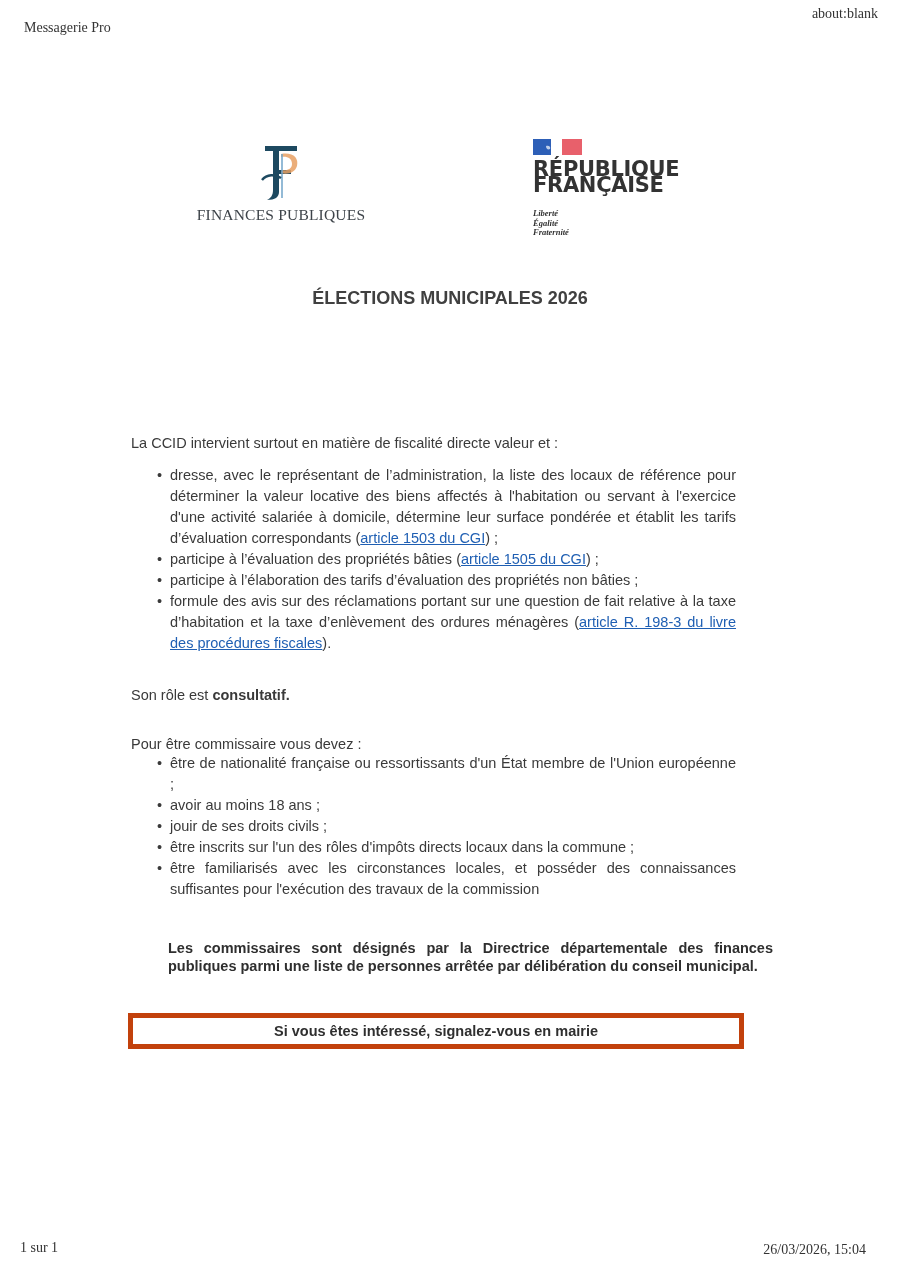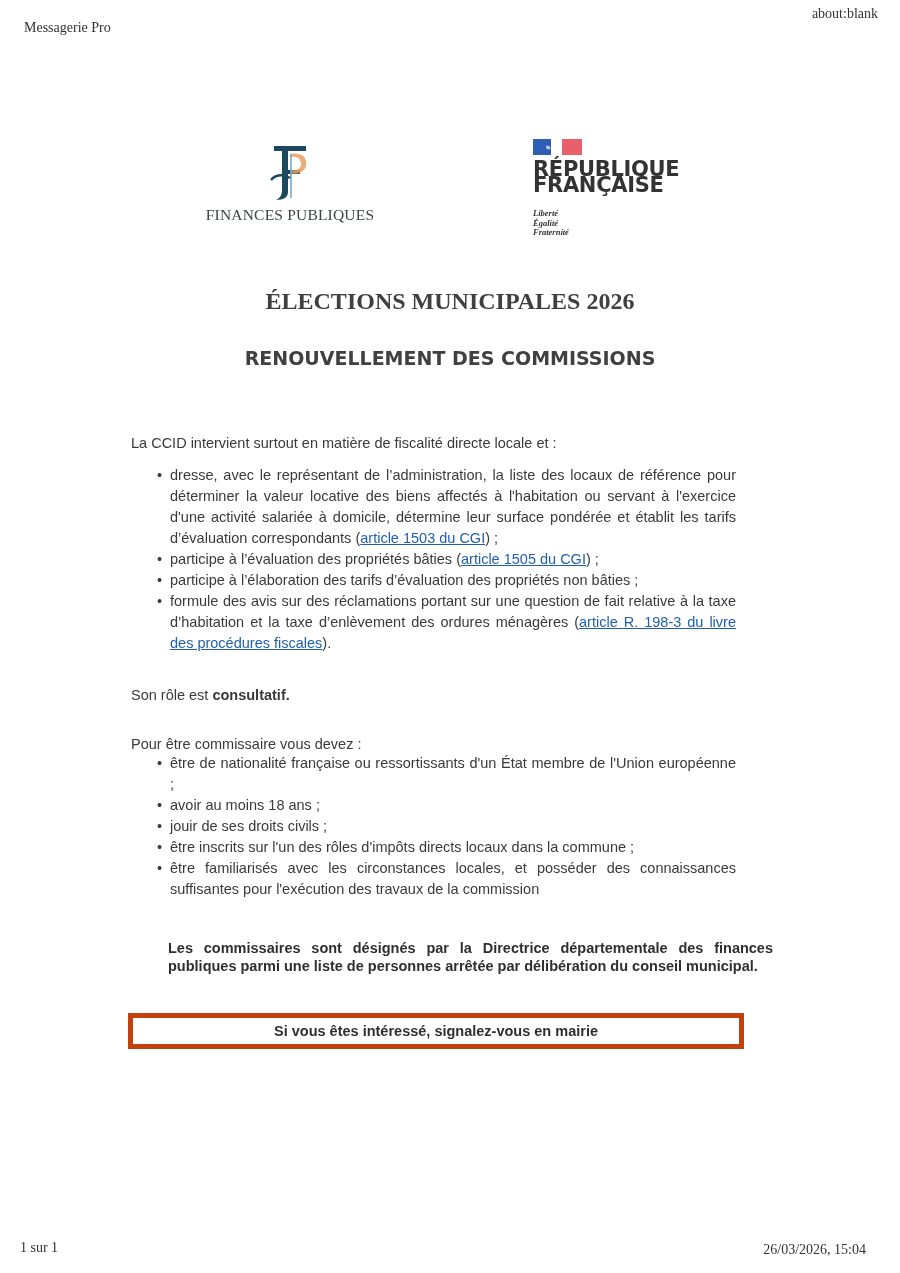--- a/index.html
+++ b/index.html
@@ -10,41 +10,41 @@
   .print-hdr, .print-ftr {
     position: absolute; font-family: "Liberation Serif", "DejaVu Serif", serif;
     font-size: 14px; color: #333;
   }
   .hdr-left { left: 24px; top: 20px; text-align: center; }
   .hdr-right { right: 22px; top: 6px; }
   .ftr-left { left: 20px; top: 1240px; }
   .ftr-right { right: 34px; top: 1242px; }
 
   
-  .logo-fp { position: absolute; left: 205px; top: 140px; width: 170px; text-align: center; }
+  .logo-fp { position: absolute; left: 196px; top: 140px; width: 170px; text-align: center; }
   .fp-mark { width: 44px; height: 62px; margin: 0 auto 4px auto; display: block; }
   .fp-text {
     font-family: "Liberation Serif", "DejaVu Serif", serif; font-size: 15.5px; color: #3d4349;
     letter-spacing: 0.2px; white-space: nowrap;
   }
   .logo-rf { position: absolute; left: 533px; top: 137px; }
   .rf-flag { width: 50px; height: 20px; display: block; margin-bottom: 4px; }
   .rf-name {
     font-family: "DejaVu Sans", sans-serif; font-weight: bold; font-size: 21px; line-height: 16px;
     color: #333; letter-spacing: -0.3px;
   }
   .rf-motto {
     font-family: "Liberation Serif", serif; font-style: italic; font-size: 8.5px; line-height: 9.5px;
     color: #333; margin-top: 16px; font-weight: bold;
   }
 
   
   .title1 {
     position: absolute; top: 288px; left: 0; width: 900px; text-align: center;
-    font-family: Liberation Serif, serif; font-weight: bold; font-size: 24px; color: #404040;
+    font-family: Liberation Sans, sans-serif; font-weight: bold; font-size: 18px; color: #404040;
   }
   .title2 {
     position: absolute; top: 345px; left: 0; width: 900px; text-align: center;
     font-family: "DejaVu Sans", sans-serif; font-weight: bold; font-size: 19px; line-height: 26px; color: #404040;
   }
 
   
   .body {
     position: absolute; left: 131px; width: 605px; font-size: 14.5px; line-height: 21px; color: #3a3a3a;
   }
@@ -99,24 +99,23 @@
   <div class="rf-name">FRANÇAISE</div>
   <div class="rf-motto">
     <div>Liberté</div>
     <div>Égalité</div>
     <div>Fraternité</div>
   </div>
 </div>
 
 <div class="title1">ÉLECTIONS MUNICIPALES 2026</div>
 <div class="title2">
-  <div>RENOUVELLEMENT DES COMMISSIONS</div>
 </div>
 
-<div class="body p-intro">La CCID intervient surtout en matière de fiscalité directe locale et :</div>
+<div class="body p-intro">La CCID intervient surtout en matière de fiscalité directe valeur et :</div>
 
 <div class="body list1">
   <ul class="bullets">
     <li>
       <span class="bul">•</span>
       <span class="txt"><span>dresse, avec le représentant de l’administration, la liste des locaux de référence pour déterminer la valeur locative des biens affectés à l'habitation ou servant à l'exercice d'une activité salariée à domicile, détermine leur surface pondérée et établit les tarifs d’évaluation correspondants (</span><a class="lnk">article 1503 du CGI</a><span>) ;</span></span>
     </li>
     <li>
       <span class="bul">•</span>
       <span class="txt"><span>participe à l’évaluation des propriétés bâties (</span><a class="lnk">article 1505 du CGI</a><span>) ;</span></span>

